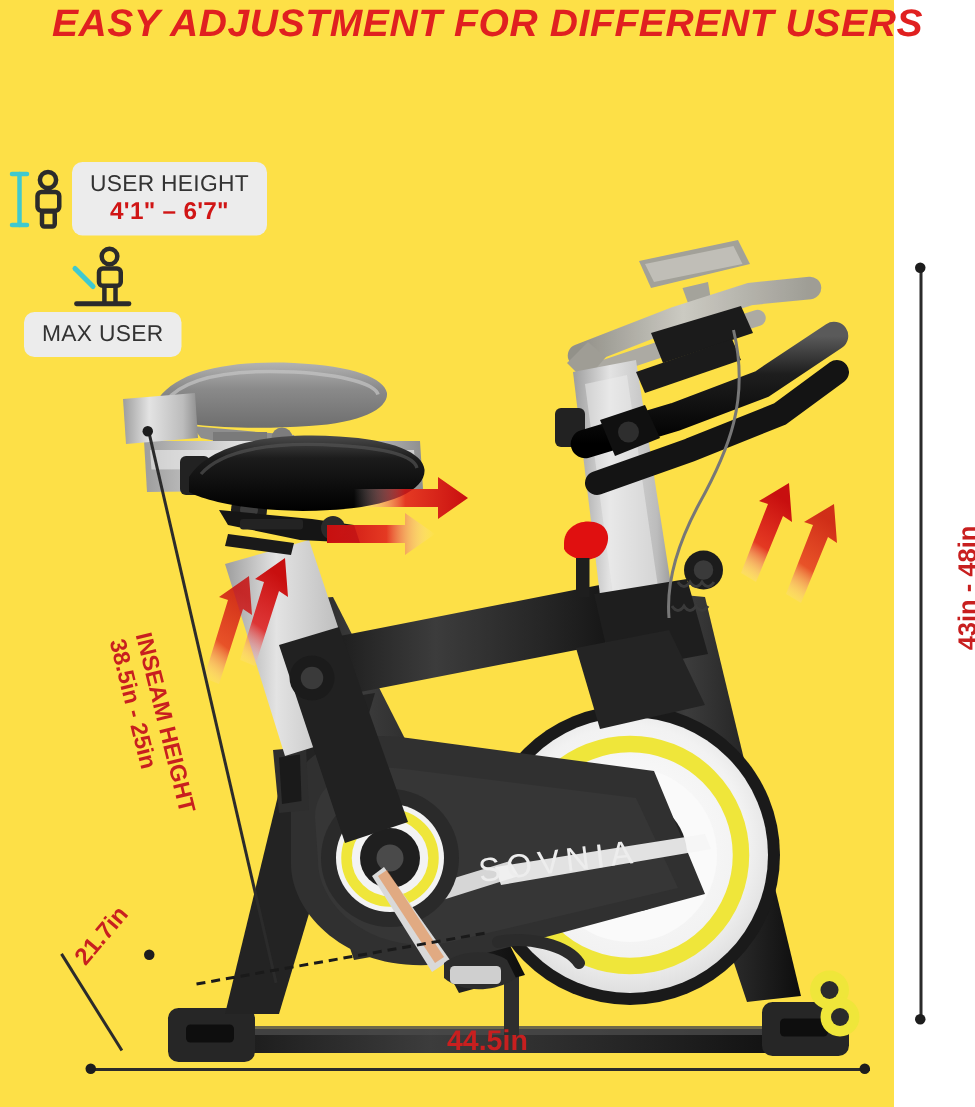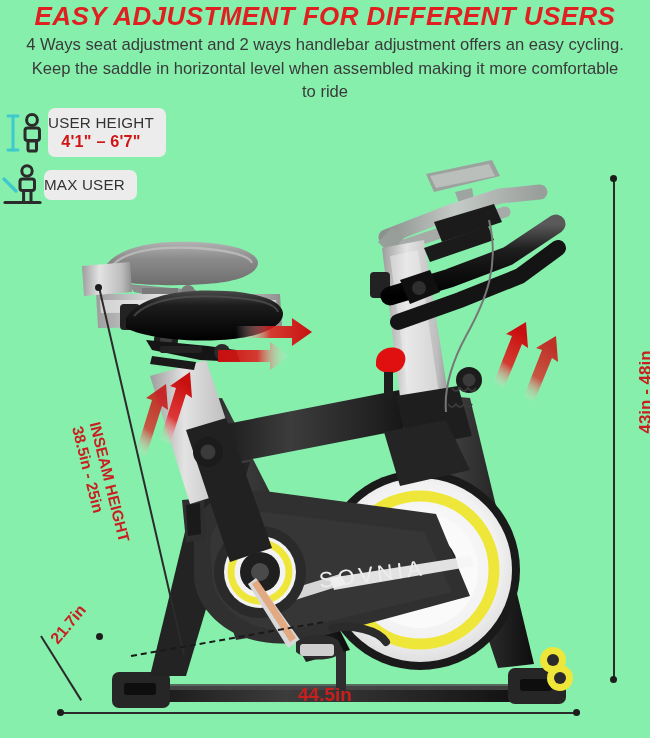--- a/index.html
+++ b/index.html
@@ -1,47 +1,47 @@
 <!DOCTYPE html>
 <html><head>
 <meta charset="utf-8">
 <style>
   html,body{margin:0;padding:0;background:#ffffff;}
   body{
     width:650px;height:738px;overflow:hidden;position:relative;
     font-family:"Liberation Sans","DejaVu Sans",sans-serif;
     -webkit-font-smoothing:antialiased;
   }
-  .stage{position:absolute;left:0;top:0;width:650px;height:738px;background:#86efac;}
+  .stage{position:absolute;left:0;top:0;width:596px;height:738px;background:#fde047;}
 
   
   .headline{
     position:absolute;left:0;top:2px;width:650px;text-align:center;
     font-size:25.5px;font-weight:bold;font-style:italic;
     letter-spacing:0.4px;color:#e02020;
     font-family:"Liberation Sans","DejaVu Sans",sans-serif;
     transform:scaleX(1.02);white-space:nowrap;
   }
   .subhead{
     position:absolute;left:25px;top:33px;width:600px;text-align:center;
     font-size:16.6px;line-height:23.5px;color:#3a3a3a;font-weight:400;
   }
 
   
   .chip{position:absolute;display:flex;align-items:center;}
   .chip .iconwrap{width:44px;height:46px;position:relative;flex:0 0 44px;}
   .chip .box{
-    background:#ececec;border-radius:7px;padding:5px 12px 6px 0;
+    background:#ececec;border-radius:7px;padding:5px 12px 6px 12px;
     text-align:center;line-height:19px;
   }
   .chip .l1{font-size:15.2px;color:#333;font-weight:400;letter-spacing:.2px;}
   .chip .l2{font-size:16.2px;font-weight:bold;color:#d01515;letter-spacing:.2px;}
   .chip .l2 .lbl{color:#333;}
   #chip-height{left:4px;top:108px;}
-  #chip-weight{left:0;top:162px;}
+  #chip-weight{left:16px;top:162px;flex-direction:column;}
 
   
   .bike{position:absolute;left:0;top:0;width:650px;height:738px;}
 
   
   .dimline{position:absolute;background:#2b2b2b;}
   .dot{position:absolute;width:7px;height:7px;border-radius:50%;background:#1d1d1d;}
   .dimtext{position:absolute;color:#c81f1f;font-weight:bold;white-space:nowrap;}
 
   #dim-v-line{left:613px;top:180px;width:1.6px;height:500px;}
@@ -69,21 +69,20 @@
 
   .dashline{position:absolute;height:0;border-top:2px dashed #1a1a1a;}
   #dash-1{left:131px;top:655px;width:195px;transform:rotate(-10deg);transform-origin:left center;}
 </style>
 </head>
 <body>
 
 <div class="stage">
 
   <div class="headline">EASY ADJUSTMENT FOR DIFFERENT USERS</div>
-  <div class="subhead">4 Ways seat adjustment and 2 ways handlebar adjustment offers an easy cycling. Keep the saddle in horizontal level when assembled making it more comfortable to ride</div>
 
   <div class="chip" id="chip-height">
     <div class="iconwrap">
       <svg width="44" height="46" viewBox="0 0 44 46" xmlns="http://www.w3.org/2000/svg">
 
         <g stroke="#3fc9cf" stroke-width="3" fill="none" stroke-linecap="round">
           <line x1="9" y1="6" x2="9" y2="40"></line>
           <line x1="4" y1="6" x2="14" y2="6"></line>
           <line x1="4" y1="40" x2="14" y2="40"></line>
         </g>

